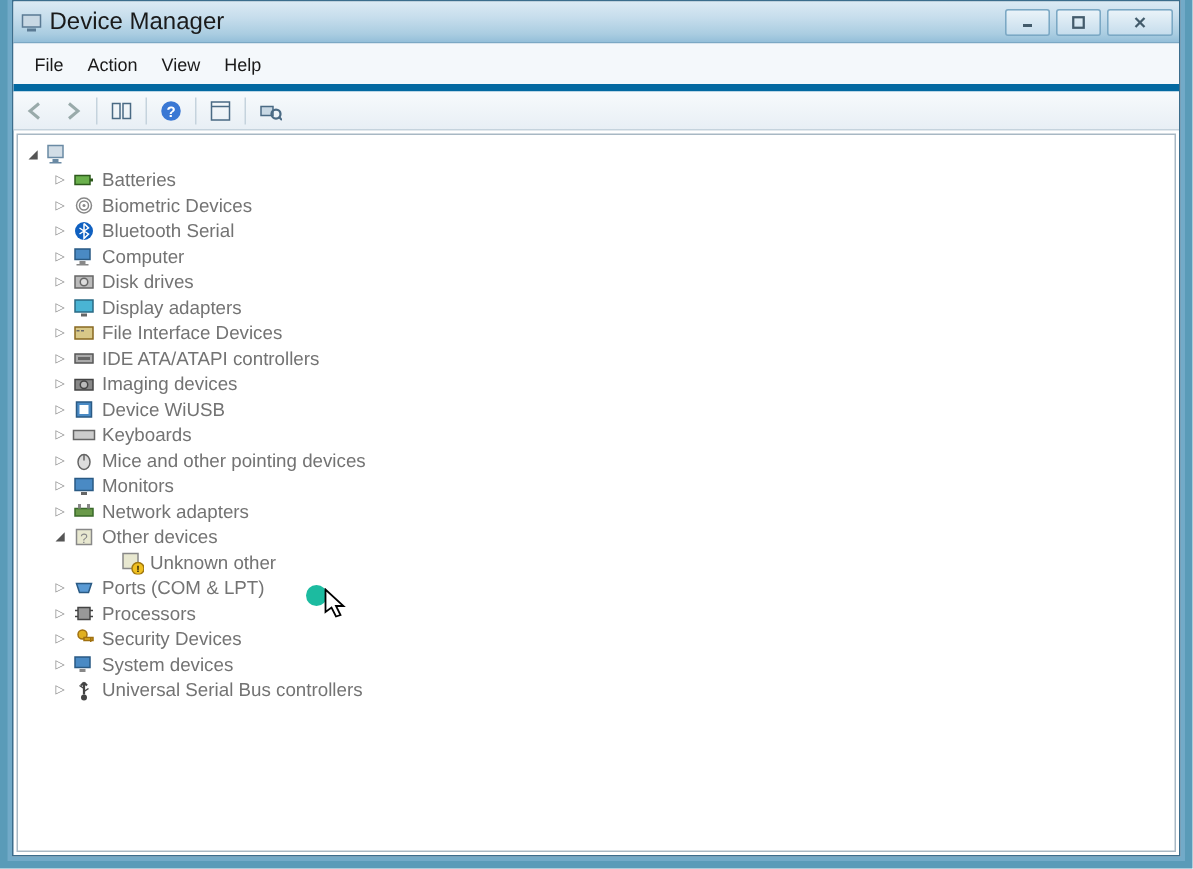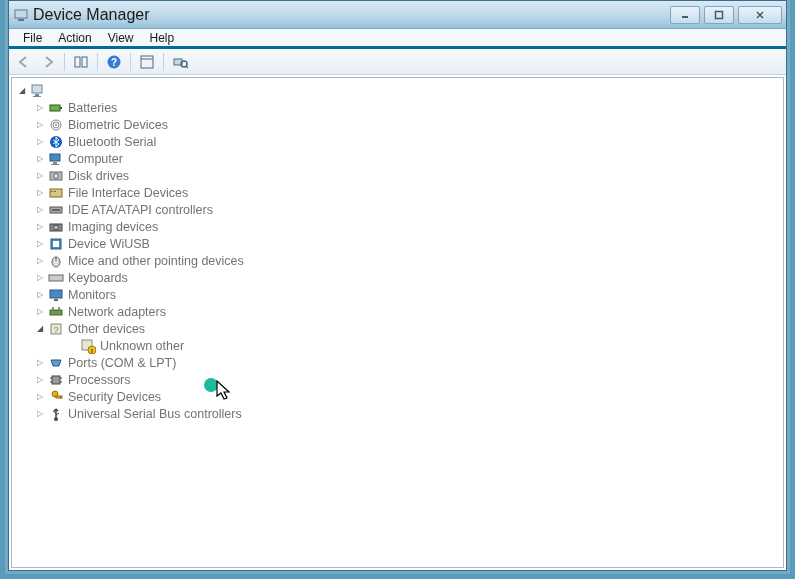--- a/index.html
+++ b/index.html
@@ -48,26 +48,26 @@
     border: 1px solid #7ba8c4;
     border-radius: 2px;
     display: flex; align-items: center; justify-content: center;
     font-family: Arial, sans-serif;
     font-size: 10px;
     color: #435b6b;
     cursor: pointer;
   }
   .win-btn.close { width: 44px; }
   .menubar {
-    height: 20px;
+    height: 32px;
     background: #f4f8fb;
     display: flex;
     align-items: center;
     padding: 0 6px;
-    border-bottom: 3px solid #0369a1;
+    border-bottom: 5px solid #0369a1;
   }
   .menu-item {
     padding: 2px 8px;
     color: #1a1a1a;
     cursor: pointer;
   }
   .toolbar {
     height: 26px;
     background: linear-gradient(to bottom, #f7fafc, #e8eff5);
     border-bottom: 1px solid #c5d3dd;
@@ -306,20 +306,32 @@
                   </svg>
                 </span>
             <span class="node-label">Disk drives</span>
           </div>
             </li>
           <li>
               <div class="tree-item">
             <span class="expander collapsed"></span>
             <span class="node-icon">
                   <svg width="16" height="16" viewBox="0 0 16 16">
+                    <rect x="2" y="3" width="12" height="8" fill="#4ab4d4" stroke="#2a6a84"></rect>
+                    <rect x="6" y="12" width="4" height="2" fill="#666"></rect>
+                  </svg>
+                </span>
+            <span class="node-label">Display adapters</span>
+          </div>
+            </li>
+          <li>
+              <div class="tree-item">
+            <span class="expander collapsed"></span>
+            <span class="node-icon">
+                  <svg width="16" height="16" viewBox="0 0 16 16">
                     <rect x="2" y="4" width="12" height="8" fill="#d8c888" stroke="#886820"></rect>
                     <rect x="3" y="6" width="2" height="1" fill="#666"></rect>
                     <rect x="6" y="6" width="2" height="1" fill="#666"></rect>
                   </svg>
                 </span>
             <span class="node-label">File Interface Devices</span>
           </div>
             </li>
           <li>
               <div class="tree-item">
@@ -355,38 +367,38 @@
                   </svg>
                 </span>
             <span class="node-label">Device WiUSB</span>
           </div>
             </li>
           <li>
               <div class="tree-item">
             <span class="expander collapsed"></span>
             <span class="node-icon">
                   <svg width="16" height="16" viewBox="0 0 16 16">
-                    <ellipse cx="8" cy="9" rx="4" ry="5" fill="#ddd" stroke="#666"></ellipse>
-                    <line x1="8" y1="4" x2="8" y2="8" stroke="#666"></line>
-                  </svg>
-                </span>
-            <span class="node-label">Mice and other pointing devices</span>
-          </div>
-            </li>
-          <li>
-              <div class="tree-item">
-            <span class="expander collapsed"></span>
-            <span class="node-icon">
-                  <svg width="16" height="16" viewBox="0 0 16 16">
                     <rect x="1" y="5" width="14" height="6" fill="#ccc" stroke="#666"></rect>
                     <line x1="3" y1="7" x2="3" y2="7" stroke="#555"></line>
                     <line x1="5" y1="7" x2="5" y2="7" stroke="#555"></line>
                   </svg>
                 </span>
             <span class="node-label">Keyboards</span>
+          </div>
+            </li>
+          <li>
+              <div class="tree-item">
+            <span class="expander collapsed"></span>
+            <span class="node-icon">
+                  <svg width="16" height="16" viewBox="0 0 16 16">
+                    <ellipse cx="8" cy="9" rx="4" ry="5" fill="#ddd" stroke="#666"></ellipse>
+                    <line x1="8" y1="4" x2="8" y2="8" stroke="#666"></line>
+                  </svg>
+                </span>
+            <span class="node-label">Mice and other pointing devices</span>
           </div>
             </li>
           <li>
               <div class="tree-item">
             <span class="expander collapsed"></span>
             <span class="node-icon">
                   <svg width="16" height="16" viewBox="0 0 16 16">
                     <rect x="2" y="3" width="12" height="8" fill="#4a8ac4" stroke="#2a5a84"></rect>
                     <rect x="6" y="12" width="4" height="2" fill="#666"></rect>
                   </svg>
@@ -471,20 +483,32 @@
                   </svg>
                 </span>
             <span class="node-label">Security Devices</span>
           </div>
             </li>
           <li>
               <div class="tree-item">
             <span class="expander collapsed"></span>
             <span class="node-icon">
                   <svg width="16" height="16" viewBox="0 0 16 16">
+                    <rect x="2" y="3" width="10" height="7" fill="#4a8ac4" stroke="#2a5a84"></rect>
+                    <rect x="5" y="11" width="4" height="2" fill="#888"></rect>
+                  </svg>
+                </span>
+            <span class="node-label">System devices</span>
+          </div>
+            </li>
+          <li>
+              <div class="tree-item">
+            <span class="expander collapsed"></span>
+            <span class="node-icon">
+                  <svg width="16" height="16" viewBox="0 0 16 16">
                     <circle cx="8" cy="13" r="2" fill="#444"></circle>
                     <line x1="8" y1="11" x2="8" y2="3" stroke="#444" stroke-width="1.5"></line>
                     <path d="M8 3 L6 5 M8 3 L10 5" stroke="#444" stroke-width="1.5"></path>
                     <line x1="8" y1="7" x2="5" y2="5" stroke="#444"></line>
                     <line x1="8" y1="9" x2="11" y2="7" stroke="#444"></line>
                   </svg>
                 </span>
             <span class="node-label">Universal Serial Bus controllers</span>
           </div>
             </li>

